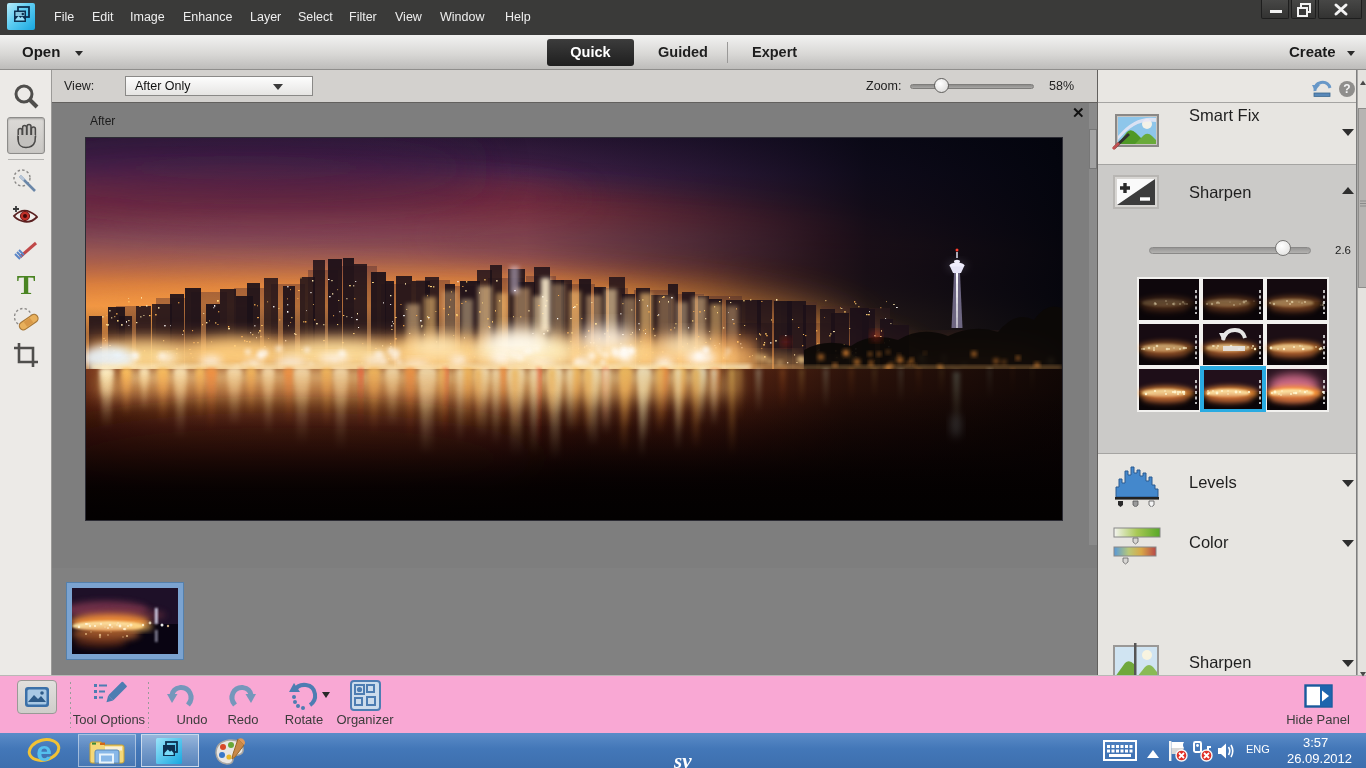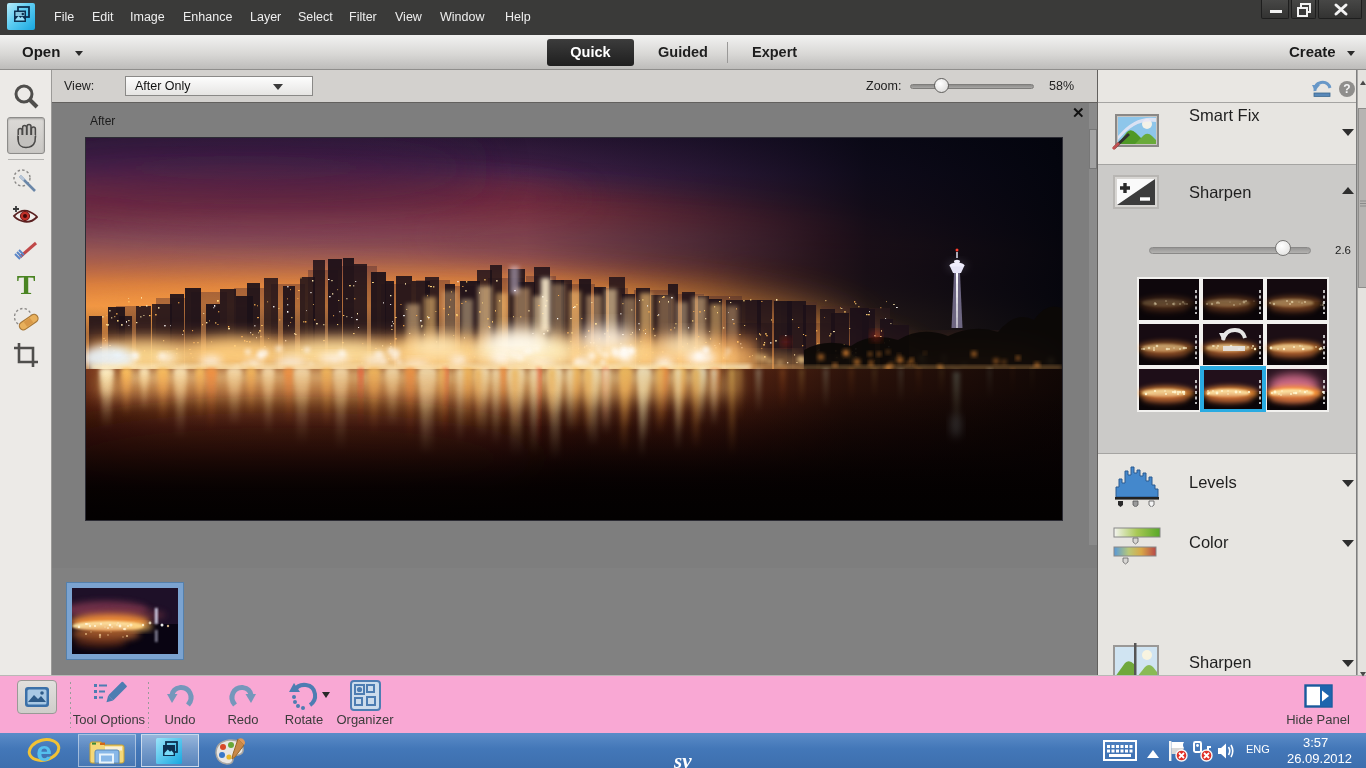--- a/index.html
+++ b/index.html
@@ -1167,21 +1167,21 @@
 <rect x="22" y="7" width="7" height="7" fill="none" stroke="#4d7db2" stroke-width="2"></rect>
 <rect x="10" y="20" width="7" height="7" fill="none" stroke="#4d7db2" stroke-width="2"></rect>
 <rect x="22" y="19" width="8" height="8" fill="none" stroke="#4d7db2" stroke-width="2"></rect>
         </svg></div>
       <div class="abs" style="left:1304px;top:8px;width:29px;height:24px"><svg width="29" height="24" viewBox="0 0 29 24">
           <rect x="1.5" y="1.5" width="26" height="21" fill="#ffffff" stroke="#1a5a9c" stroke-width="2.4"></rect>
 <rect x="16" y="1.5" width="11.5" height="21" fill="#1d65ad"></rect>
 <path d="M18 6.5 L25 12 L18 17.5 Z" fill="#ffffff"></path>
         </svg></div>
     <span class="botlbl" style="left:49px">Tool Options</span>
-    <span class="botlbl" style="left:120px">Undo</span>
+    <span class="botlbl" style="left:132px">Undo</span>
     <span class="botlbl" style="left:183px">Redo</span>
     <span class="botlbl" style="left:244px">Rotate</span>
     <span class="botlbl" style="left:305px">Organizer</span>
     <span class="botlbl" style="left:1258px">Hide Panel</span>
   </div>
 
   <div class="abs" id="rpanel">
     <div class="abs" id="rtop">
       <div class="abs" style="left:213px;top:8px;width:22px;height:19px">
 <svg width="22" height="19" viewBox="0 0 22 19">

